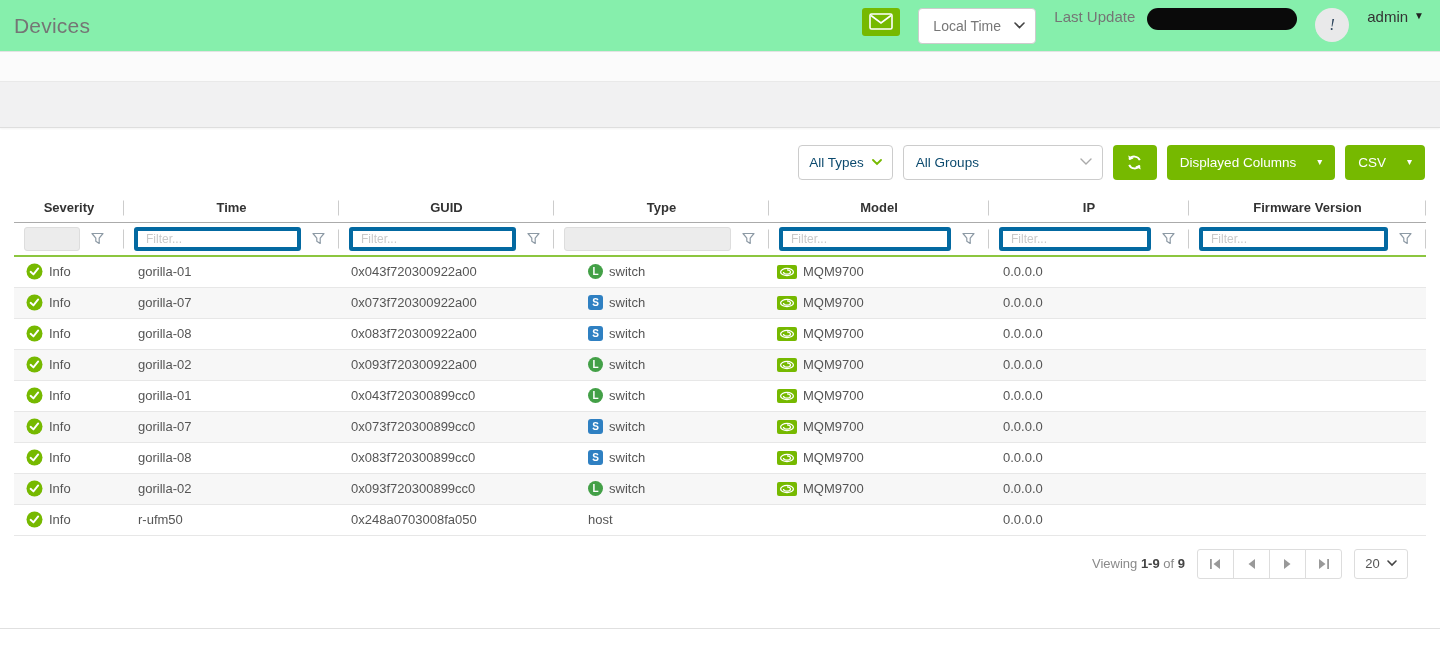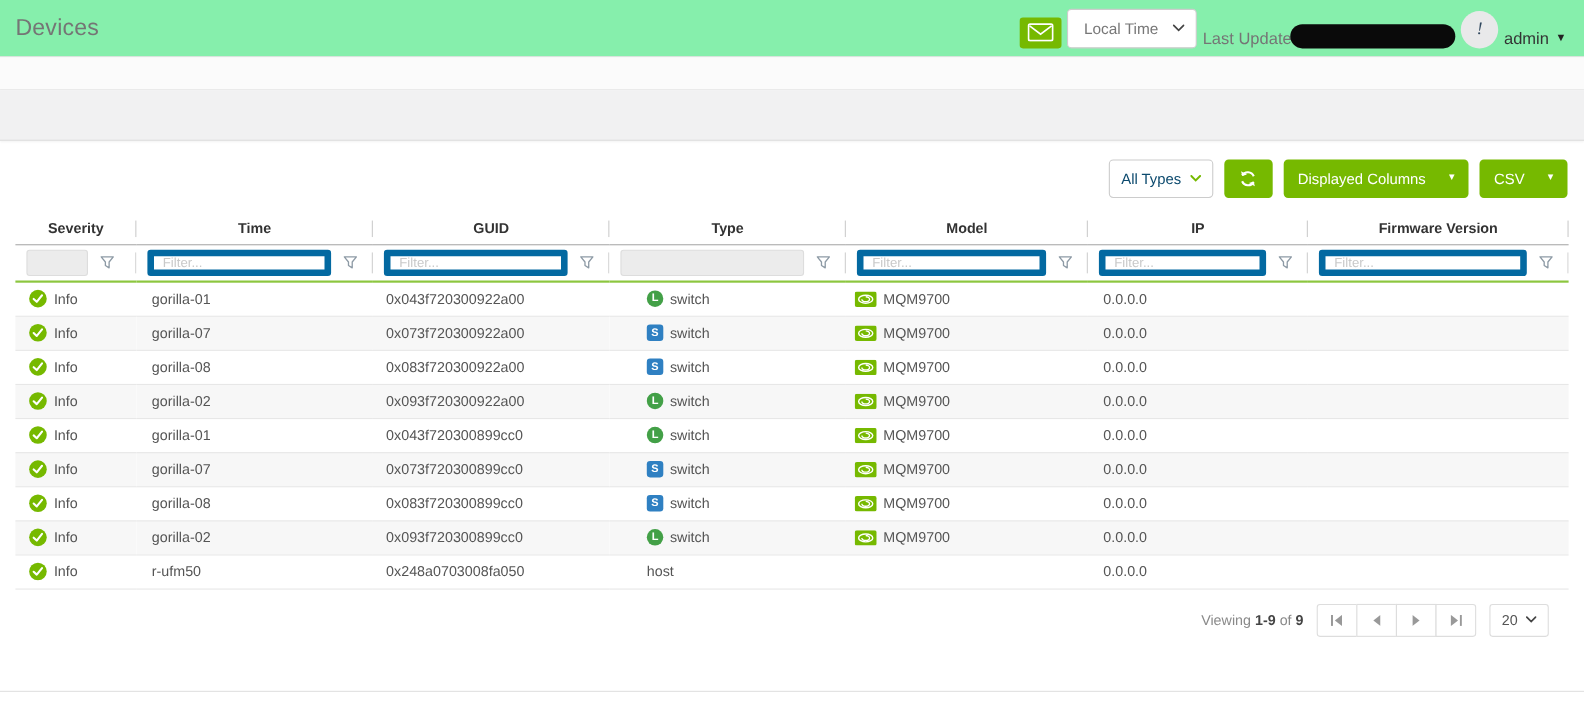--- a/index.html
+++ b/index.html
@@ -10,21 +10,21 @@
     --txt:#555;
     --hdr:#333;
   }
   *{box-sizing:border-box;margin:0;padding:0;}
   html,body{width:1440px;height:656px;overflow:hidden;background:#fff;
     font-family:"Liberation Sans","DejaVu Sans",sans-serif;color:var(--txt);}
   
   .topbar{height:52px;display:flex;align-items:center;justify-content:space-between;
     border-bottom:1px solid #e3e3e3;background:#86efac;padding:0 16px 0 14px;}
   .page-title{font-size:21px;color:#757575;font-weight:400;letter-spacing:.2px;}
-  .top-right{display:flex;align-items:flex-end;gap:5px;margin-left:36px;}
+  .top-right{display:flex;align-items:flex-start;gap:18px;margin-left:36px;}
   .mail-btn{width:38px;height:28px;background:var(--accent);border:none;border-radius:3px;
     display:flex;align-items:center;justify-content:center;cursor:pointer;}
   .tz-select{height:36px;min-width:118px;border:1px solid #ccc;border-radius:4px;background:#fff;
     display:flex;align-items:center;justify-content:space-between;padding:0 10px 0 14px;
     font-size:14px;color:#777;cursor:pointer;gap:10px;}
   .lu-label{font-size:15px;color:#757575;white-space:nowrap;}
   .redaction{width:150px;height:22px;background:#0a0a0a;border-radius:11px;margin-left:-6px;}
   .help-circle{width:34px;height:34px;border-radius:50%;background:#e9e9ea;border:none;
     display:flex;align-items:center;justify-content:center;font-size:16px;color:#30475e;
     font-style:italic;font-family:"Liberation Serif","DejaVu Serif",serif;cursor:pointer;}
@@ -46,21 +46,21 @@
   
   .tbl-wrap{margin:14px 14px 0 14px;}
   table{border-collapse:collapse;width:100%;table-layout:fixed;font-size:13px;}
   th{height:28px;font-weight:600;color:var(--hdr);text-align:center;position:relative;cursor:pointer;}
   th .sep,.fcell .sep{position:absolute;right:0;top:50%;transform:translateY(-50%);width:1px;background:#ccc;}
   th .sep{height:15px;}
   .fcell .sep{height:19px;}
   thead tr.labels{border-bottom:1px solid #ababab;}
   .fcell{height:34px;position:relative;}
   .fcell .finner{display:flex;align-items:center;gap:11px;padding:0 14px 0 10px;}
-  .flt-input{flex:1;height:24px;border:6px solid #0369a1;border-radius:3px;padding:0 8px;
+  .flt-input{flex:1;height:24px;border:4px solid #0369a1;border-radius:3px;padding:0 8px;
     font-size:12px;color:#555;font-family:inherit;min-width:0;}
   .flt-input::placeholder{color:#c9c9c9;}
   .flt-disabled{height:24px;background:#ececec;border:1px solid #ddd;border-radius:3px;}
   .flt-dis-small{width:56px;}
   .flt-dis-wide{flex:1;}
   .funnel{flex:none;cursor:pointer;display:flex;align-items:center;}
   tbody{border-top:2px solid var(--table-top);}
   tbody tr{height:31px;border-bottom:1px solid #e7e7e7;cursor:pointer;}
   tbody tr:nth-child(even){background:#f7f7f7;}
   td{color:#555;padding:0;white-space:nowrap;overflow:hidden;}
@@ -127,20 +127,28 @@
 
 <div class="toolbar">
   <div class="sel-box sel-types">
     <span>All Types</span>
     <span>
       <svg width="10" height="7" viewBox="0 0 10 7">
           <path d="M1 1 L5 5 L9 1" fill="none" stroke="#76b900" stroke-width="1.8" stroke-linecap="round"></path>
         </svg>
     </span>
   </div>
+  <div class="sel-box sel-groups">
+    <span>All Groups</span>
+    <span>
+      <svg width="12" height="8" viewBox="0 0 12 8">
+          <path d="M1 1 L6 6 L11 1" fill="none" stroke="#aaa" stroke-width="1.4" stroke-linecap="round"></path>
+        </svg>
+    </span>
+  </div>
   <button class="btn-green btn-refresh">
     <span>
       <svg width="17" height="17" viewBox="0 0 17 17">
         <path d="M13.8 6.2 A6 6 0 0 0 3.2 5.4" fill="none" stroke="#fff" stroke-width="1.9"></path>
         <path d="M3.2 10.8 A6 6 0 0 0 13.8 11.6" fill="none" stroke="#fff" stroke-width="1.9"></path>
         <path d="M2.2 1.6 L3.4 6 L7.6 4.6 Z" fill="#fff"></path>
         <path d="M14.8 15.4 L13.6 11 L9.4 12.4 Z" fill="#fff"></path>
       </svg>
     </span>
   </button>

